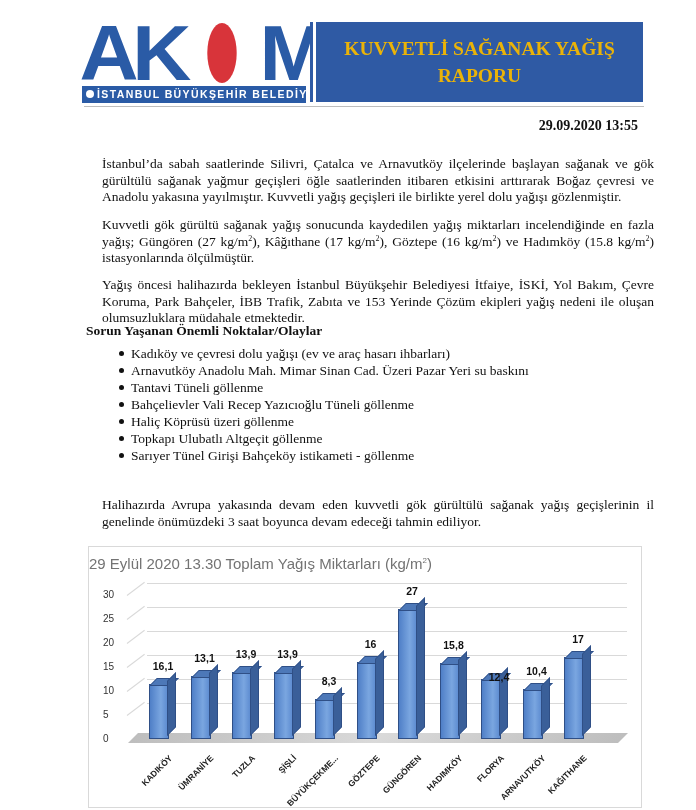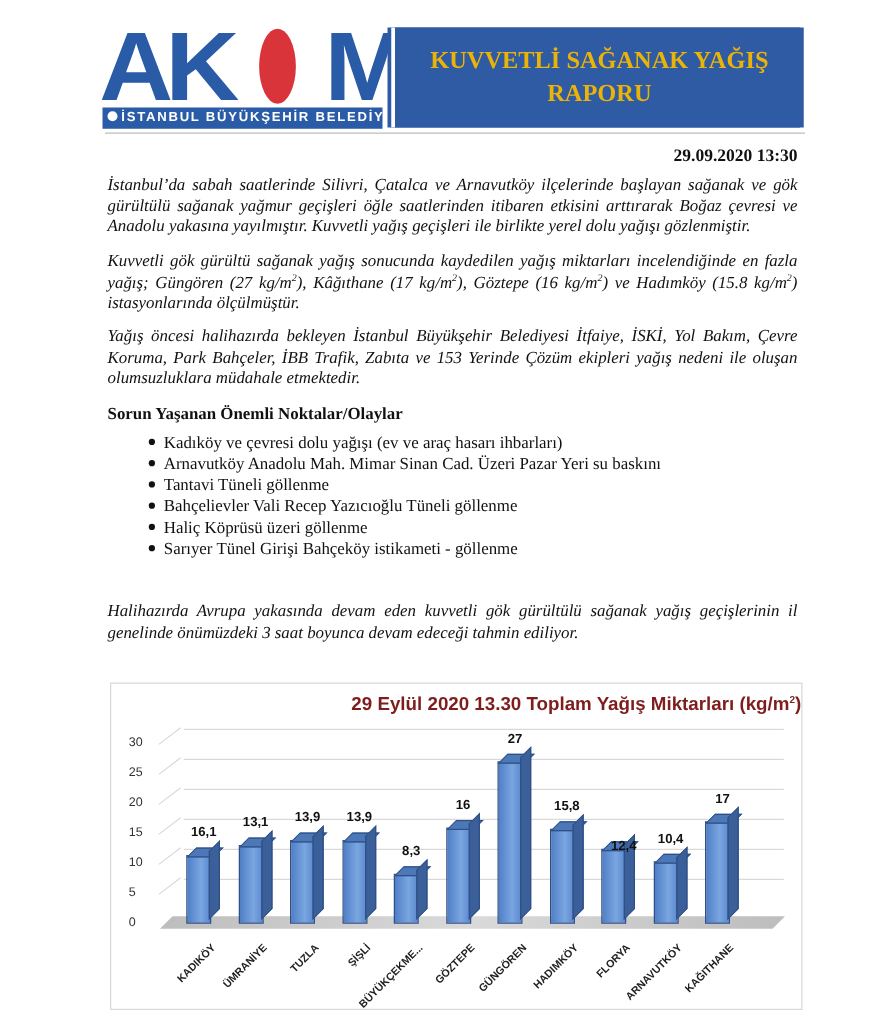--- a/index.html
+++ b/index.html
@@ -8,33 +8,33 @@
   
   .logo{position:absolute;left:82px;top:22px;width:224px;height:82px;}
   .logo-letters{position:absolute;left:0;top:0;width:224px;height:62px;display:flex;align-items:flex-end;gap:23px;}
   .logo-letters span{font-family:"Liberation Sans","DejaVu Sans",sans-serif;font-weight:bold;font-size:78px;line-height:62px;letter-spacing:-6px;color:#2a5ba6;transform:scaleX(1.05);display:inline-block;}
   .logo-o{width:60px;height:60px;border-radius:50%;border:14px solid #d8343a;box-sizing:border-box;margin:0 2px;display:inline-block;position:relative;top:-1px;}
   .logo-bar{position:absolute;left:0;top:64px;width:224px;height:17px;background:#2a5ba6;color:#fff;font-family:"Liberation Sans","DejaVu Sans",sans-serif;font-weight:bold;font-size:10.5px;letter-spacing:1.4px;line-height:17px;white-space:nowrap;overflow:hidden;}
   .logo-bar .drop{display:inline-block;width:8px;height:8px;border-radius:50% 50% 50% 50%;background:#fff;margin:0 3px 0 4px;}
   .banner{position:absolute;left:313px;top:22px;width:330px;height:80px;background:#2f5aa4;border-left:3px solid #fff;box-shadow:-3px 0 0 #2f5aa4;color:#eab308;text-align:center;font-weight:bold;font-size:19.5px;line-height:27px;padding-top:13px;box-sizing:border-box;}
   .header-rule{position:absolute;left:84px;top:106px;width:560px;height:1px;background:#bdbdbd;}
   .date{position:absolute;right:58px;top:118px;font-weight:bold;font-size:14px;}
-  .para{position:absolute;left:86px;width:552px;font-size:13.5px;line-height:16.6px;text-align:justify;margin:0;font-style:italic;}
+  .para{position:absolute;left:86px;width:552px;font-size:13.5px;line-height:16.6px;text-align:justify;margin:16px;}
   .p1{top:140px;}
   .p2{top:201px;}
   .p3{top:261px;}
   .p4{top:481px;}
   sup{font-size:8px;line-height:0;}
   .section-title{position:absolute;left:86px;top:323px;font-weight:bold;font-size:13.5px;}
   .bullets{position:absolute;left:86px;top:345px;margin:0;padding:0;list-style:none;font-size:13.5px;line-height:17px;}
   .bullets li{position:relative;padding-left:45px;}
   .bullets li::before{content:"";position:absolute;left:33px;top:6px;width:5px;height:5px;border-radius:50%;background:#111;}
   
   .chart-box{position:absolute;left:88px;top:546px;width:552px;height:260px;border:1px solid #d9d9d9;background:#fff;font-family:"Liberation Sans","DejaVu Sans",sans-serif;}
-  .chart-title{position:absolute;left:0;width:100%;top:8px;text-align:right;font-weight:bold;font-size:15px;color:#7f1d1d;}
+  .chart-title{position:absolute;left:0;width:100%;top:8px;text-align:left;font-weight:normal;font-size:15px;color:#737373;}
   .plot{position:absolute;left:0;top:0;width:552px;height:260px;}
   .ytick{position:absolute;left:14px;width:20px;font-size:10px;color:#333;text-align:left;}
   .gridline{position:absolute;left:58px;width:480px;height:1px;background:#d9d9d9;}
   .gridline-slant{position:absolute;left:38px;width:22px;height:1px;background:#d9d9d9;transform-origin:left;transform:rotate(-37deg);}
   .floor{position:absolute;left:44px;top:186px;width:490px;height:10px;background:linear-gradient(90deg,#888 0%,#bbb 50%,#888 100%);transform:skewX(-45deg);opacity:.55;}
   .bar{position:absolute;width:20px;background:linear-gradient(90deg,#4f7fc7 0%,#7aa6e0 60%,#5a89cf 100%);border:1px solid #2f4f86;box-sizing:border-box;}
   .bar::before{content:"";position:absolute;left:-1px;top:-7px;width:20px;height:6px;background:#4d78b8;transform:skewX(-45deg);transform-origin:bottom left;border:1px solid #2f4f86;}
   .bar::after{content:"";position:absolute;right:-8px;top:-4px;width:7px;height:100%;background:#3a5f99;transform:skewY(-45deg);transform-origin:top left;border:1px solid #2f4f86;}
   .val{position:absolute;width:40px;text-align:center;font-weight:bold;font-size:10.5px;color:#111;}
   .xlab{position:absolute;font-size:8.5px;font-weight:bold;color:#222;white-space:nowrap;transform:rotate(-45deg);transform-origin:right top;text-align:right;}
@@ -53,35 +53,36 @@
     <div class="logo-bar"><span class="drop"></span><span>İSTANBUL BÜYÜKŞEHİR BELEDİYESİ</span></div>
   </div>
 
   <div class="banner">
     <div>KUVVETLİ SAĞANAK YAĞIŞ</div>
     <div>RAPORU</div>
   </div>
 
   <div class="header-rule"></div>
 
-  <div class="date">29.09.2020 13:30</div>
+  <div class="date">29.09.2020 13:55</div>
 
   <p class="para p1">İstanbul’da sabah saatlerinde Silivri, Çatalca ve Arnavutköy ilçelerinde başlayan sağanak ve gök gürültülü sağanak yağmur geçişleri öğle saatlerinden itibaren etkisini arttırarak Boğaz çevresi ve Anadolu yakasına yayılmıştır. Kuvvetli yağış geçişleri ile birlikte yerel dolu yağışı gözlenmiştir.</p>
 
   <p class="para p2"><span>Kuvvetli gök gürültü sağanak yağış sonucunda kaydedilen yağış miktarları incelendiğinde en fazla yağış; Güngören (27 kg/m</span><sup>2</sup><span>), Kâğıthane (17 kg/m</span><sup>2</sup><span>), Göztepe (16 kg/m</span><sup>2</sup><span>) ve Hadımköy (15.8 kg/m</span><sup>2</sup><span>) istasyonlarında ölçülmüştür.</span></p>
 
   <p class="para p3">Yağış öncesi halihazırda bekleyen İstanbul Büyükşehir Belediyesi İtfaiye, İSKİ, Yol Bakım, Çevre Koruma, Park Bahçeler, İBB Trafik, Zabıta ve 153 Yerinde Çözüm ekipleri yağış nedeni ile oluşan olumsuzluklara müdahale etmektedir.</p>
 
   <div class="section-title">Sorun Yaşanan Önemli Noktalar/Olaylar</div>
   <ul class="bullets">
     <li>Kadıköy ve çevresi dolu yağışı (ev ve araç hasarı ihbarları)</li>
     <li>Arnavutköy Anadolu Mah. Mimar Sinan Cad. Üzeri Pazar Yeri su baskını</li>
     <li>Tantavi Tüneli göllenme</li>
     <li>Bahçelievler Vali Recep Yazıcıoğlu Tüneli göllenme</li>
     <li>Haliç Köprüsü üzeri göllenme</li>
+    <li>Topkapı Ulubatlı Altgeçit göllenme</li>
     <li>Sarıyer Tünel Girişi Bahçeköy istikameti - göllenme</li>
   </ul>
 
   <p class="para p4">Halihazırda Avrupa yakasında devam eden kuvvetli gök gürültülü sağanak yağış geçişlerinin il genelinde önümüzdeki 3 saat boyunca devam edeceği tahmin ediliyor.</p>
 
   <div class="chart-box">
     <div class="chart-title"><span>29 Eylül 2020 13.30 Toplam Yağış Miktarları (kg/m</span><sup>2</sup><span>)</span></div>
     <div class="plot" id="plot">
         <div class="ytick" style="top: 186px;">0</div>
         <div class="ytick" style="top: 162px;">5</div>

